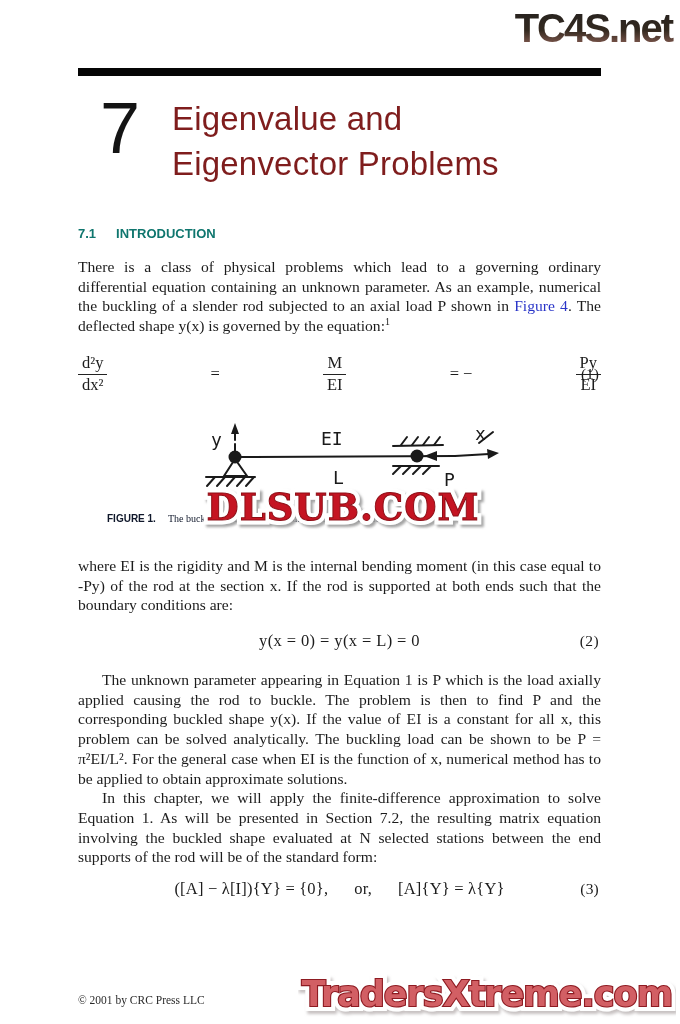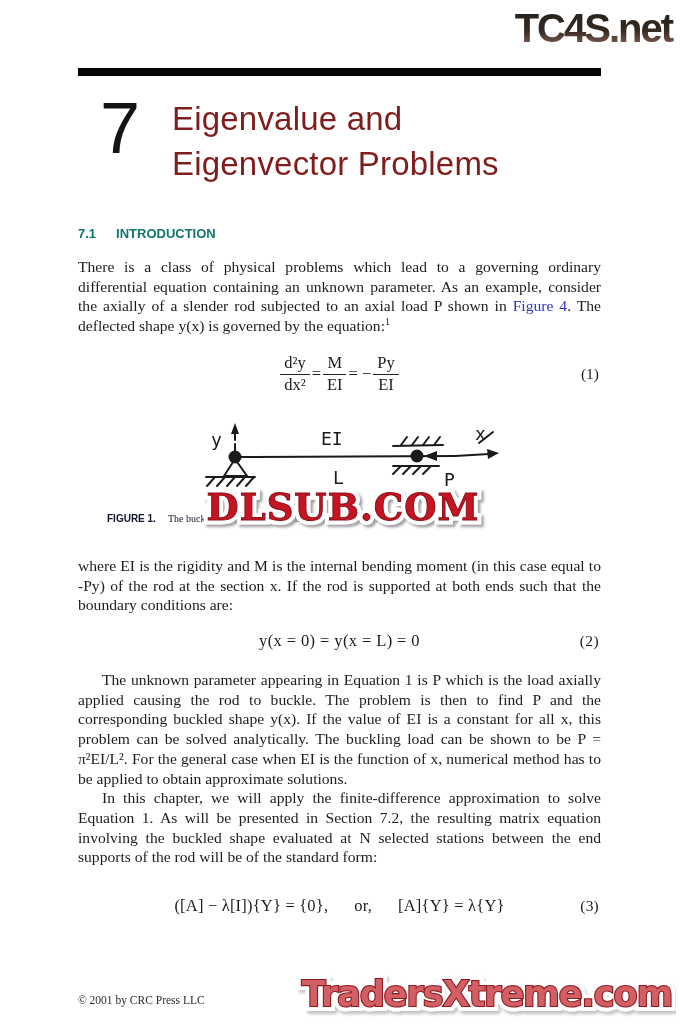--- a/index.html
+++ b/index.html
@@ -29,26 +29,26 @@
   .p2{top:556px;}
   .p34{top:670px;}
   .p34 p{margin:0;text-indent:24px;}
   .figlink{color:#2a35c8;}
   sup{font-size:10px;line-height:0;}
 
   
   .eq{position:absolute;left:78px;width:523px;display:flex;align-items:center;justify-content:center;
       font-size:16.5px;color:#1c1c1c;}
   .eq .eqlabel{position:absolute;right:2px;top:50%;transform:translateY(-50%);font-size:15.5px;}
-  .eq1{top:348px;height:52px;gap:2px;}
+  .eq1{top:348px;height:52px;gap:2px;justify-content:space-between;}
   .frac{display:inline-flex;flex-direction:column;align-items:center;line-height:1.15;}
   .frac .num{padding:0 4px 1px 4px;border-bottom:1.4px solid #222;}
   .frac .den{padding:1px 4px 0 4px;}
   .eq2{top:628px;height:26px;letter-spacing:.4px;}
-  .eq3{top:876px;height:26px;gap:26px;letter-spacing:.2px;margin-top:17px;}
+  .eq3{top:876px;height:26px;gap:26px;letter-spacing:.2px;}
 
   
   .figure{position:absolute;left:193px;top:418px;width:312px;height:84px;}
   .caption{position:absolute;left:107px;top:513px;width:480px;font-size:10px;color:#0f172a;}
   .caption .tag{font-family:"Liberation Sans",sans-serif;font-weight:700;margin-right:12px;}
 
   .footer{position:absolute;left:78px;top:994px;font-size:11.5px;color:#2a2a2a;}
 </style>
 </head>
 <body>
@@ -70,21 +70,21 @@
   <div class="chapnum">7</div>
   <div class="chaptitle">
     <span>Eigenvalue and</span><br>
     <span>Eigenvector Problems</span>
   </div>
 
   <div class="sechead">
     <span class="secnum">7.1</span><span>INTRODUCTION</span>
   </div>
 
-  <div class="para p1"><span>There is a class of physical problems which lead to a governing ordinary differential equation containing an unknown parameter. As an example, consider the axially of a slender rod subjected to an axial load P shown in </span><span class="figlink">Figure 4</span><span>. The deflected shape y(x) is governed by the equation:</span><sup>1</sup></div>
+  <div class="para p1"><span>There is a class of physical problems which lead to a governing ordinary differential equation containing an unknown parameter. As an example, numerical the buckling of a slender rod subjected to an axial load P shown in </span><span class="figlink">Figure 4</span><span>. The deflected shape y(x) is governed by the equation:</span><sup>1</sup></div>
 
   <div class="eq eq1">
     <span class="frac">
       <span class="num">d²y</span>
       <span class="den">dx²</span>
     </span>
     <span>=</span>
     <span class="frac">
       <span class="num">M</span>
       <span class="den">EI</span>

